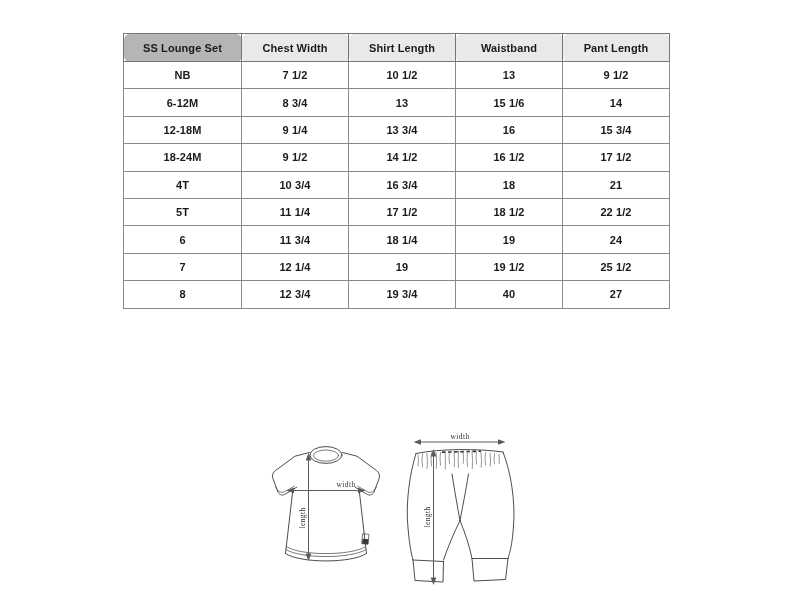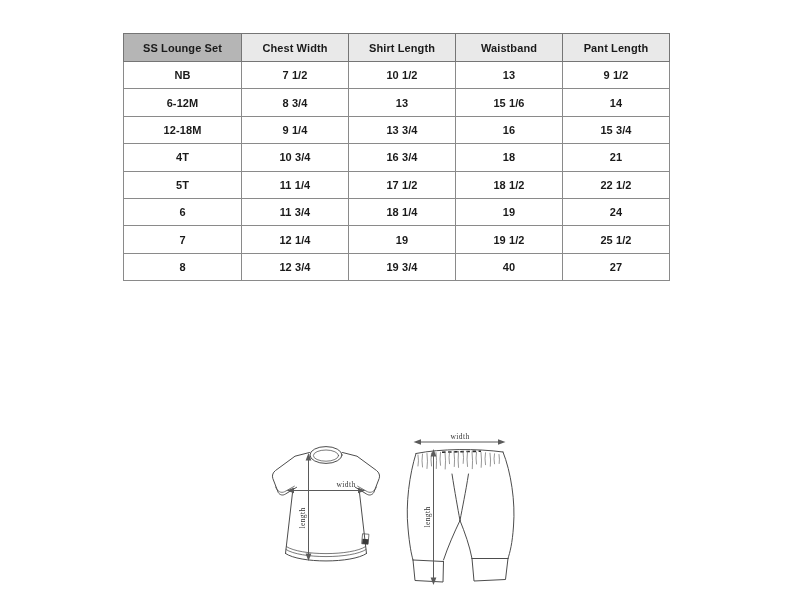--- a/index.html
+++ b/index.html
@@ -39,20 +39,21 @@
     font-weight:bold;
     color:var(--text);
     height:26.4px;
     letter-spacing:.1px;
   }
   .size-chart thead th{
     background:var(--header-bg);
     border-color:var(--header-border);
     height:27px;
     font-size:11px;
+    border-radius:6px;
   }
   .size-chart thead th.corner{
     background:var(--header-label-bg);
   }
   .size-chart tbody td{background:#ffffff;}
   .figure{position:absolute;}
   .fig-shirt{left:261px;top:442px;}
   .fig-pants{left:401px;top:432px;}
   svg .outline{stroke:var(--line-art);stroke-width:1;fill:none;stroke-linecap:round;stroke-linejoin:round;}
   svg .thin{stroke:var(--line-art);stroke-width:.75;fill:none;stroke-linecap:round;}
@@ -104,20 +105,27 @@
         <td>14</td>
       </tr>
       <tr>
         <td>12-18M</td>
         <td>9 1/4</td>
         <td>13 3/4</td>
         <td>16</td>
         <td>15 3/4</td>
       </tr>
       <tr>
+        <td>18-24M</td>
+        <td>9 1/2</td>
+        <td>14 1/2</td>
+        <td>16 1/2</td>
+        <td>17 1/2</td>
+      </tr>
+      <tr>
         <td>4T</td>
         <td>10 3/4</td>
         <td>16 3/4</td>
         <td>18</td>
         <td>21</td>
       </tr>
       <tr>
         <td>5T</td>
         <td>11 1/4</td>
         <td>17 1/2</td>

